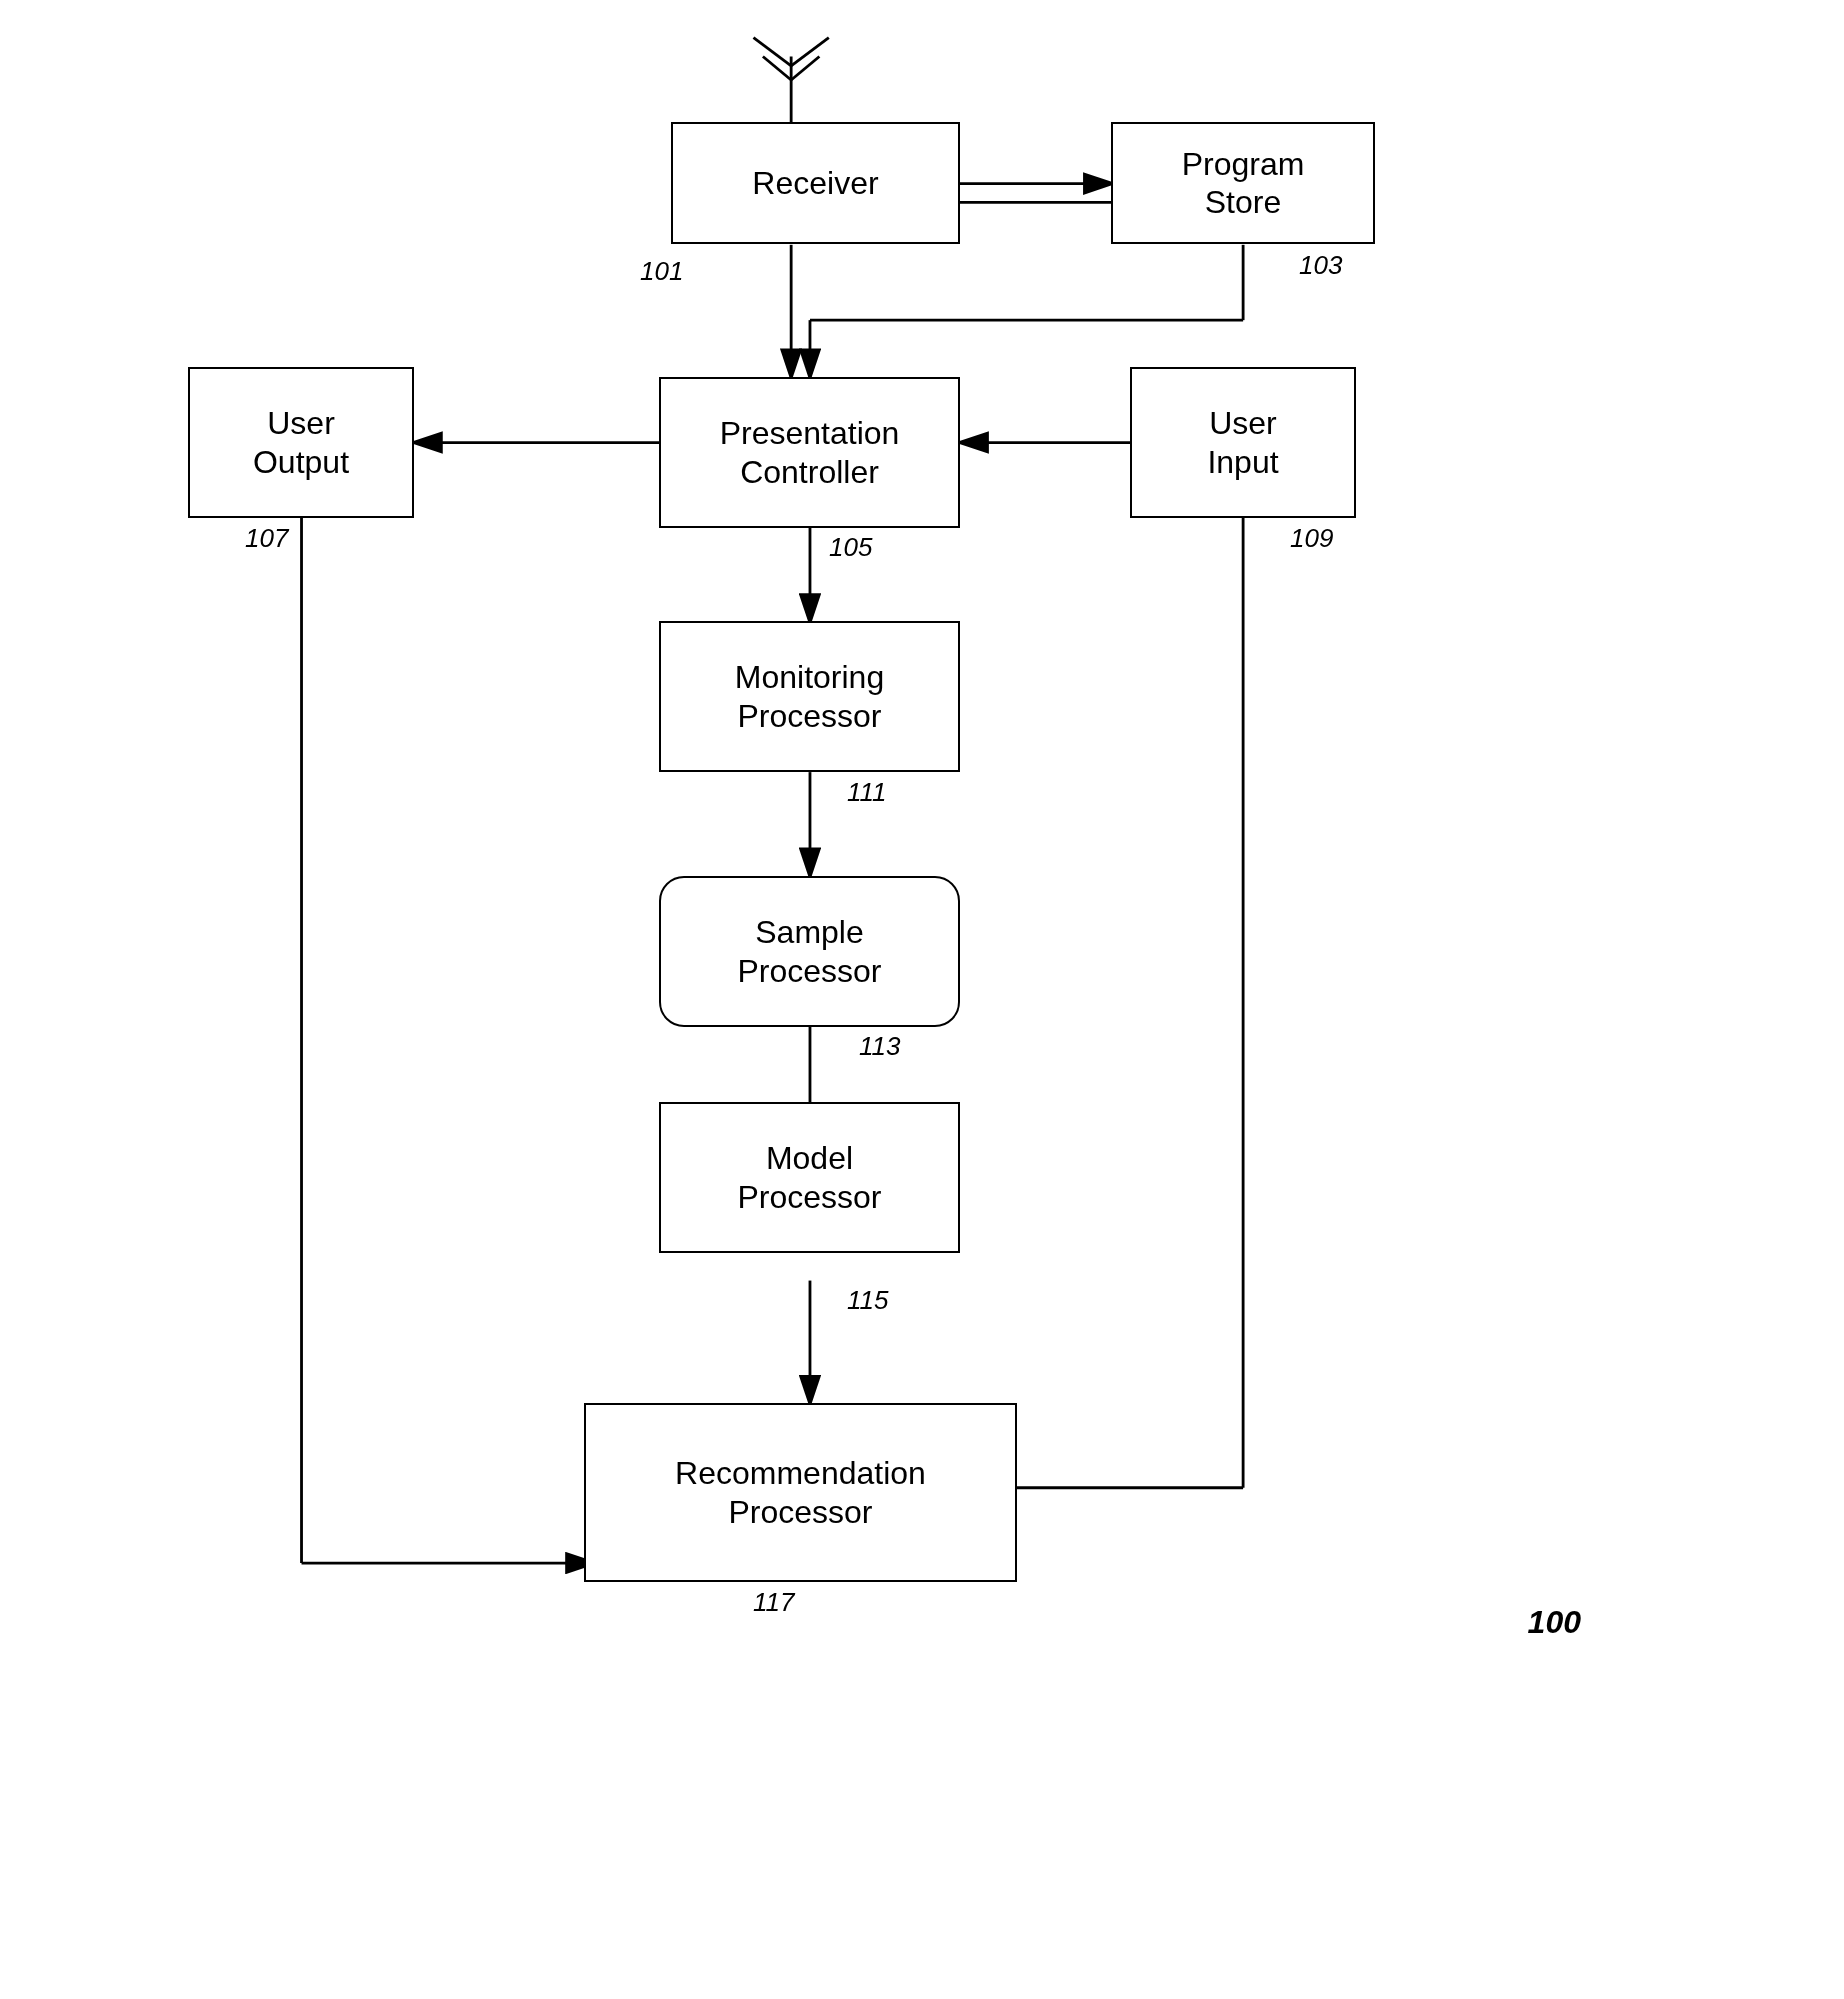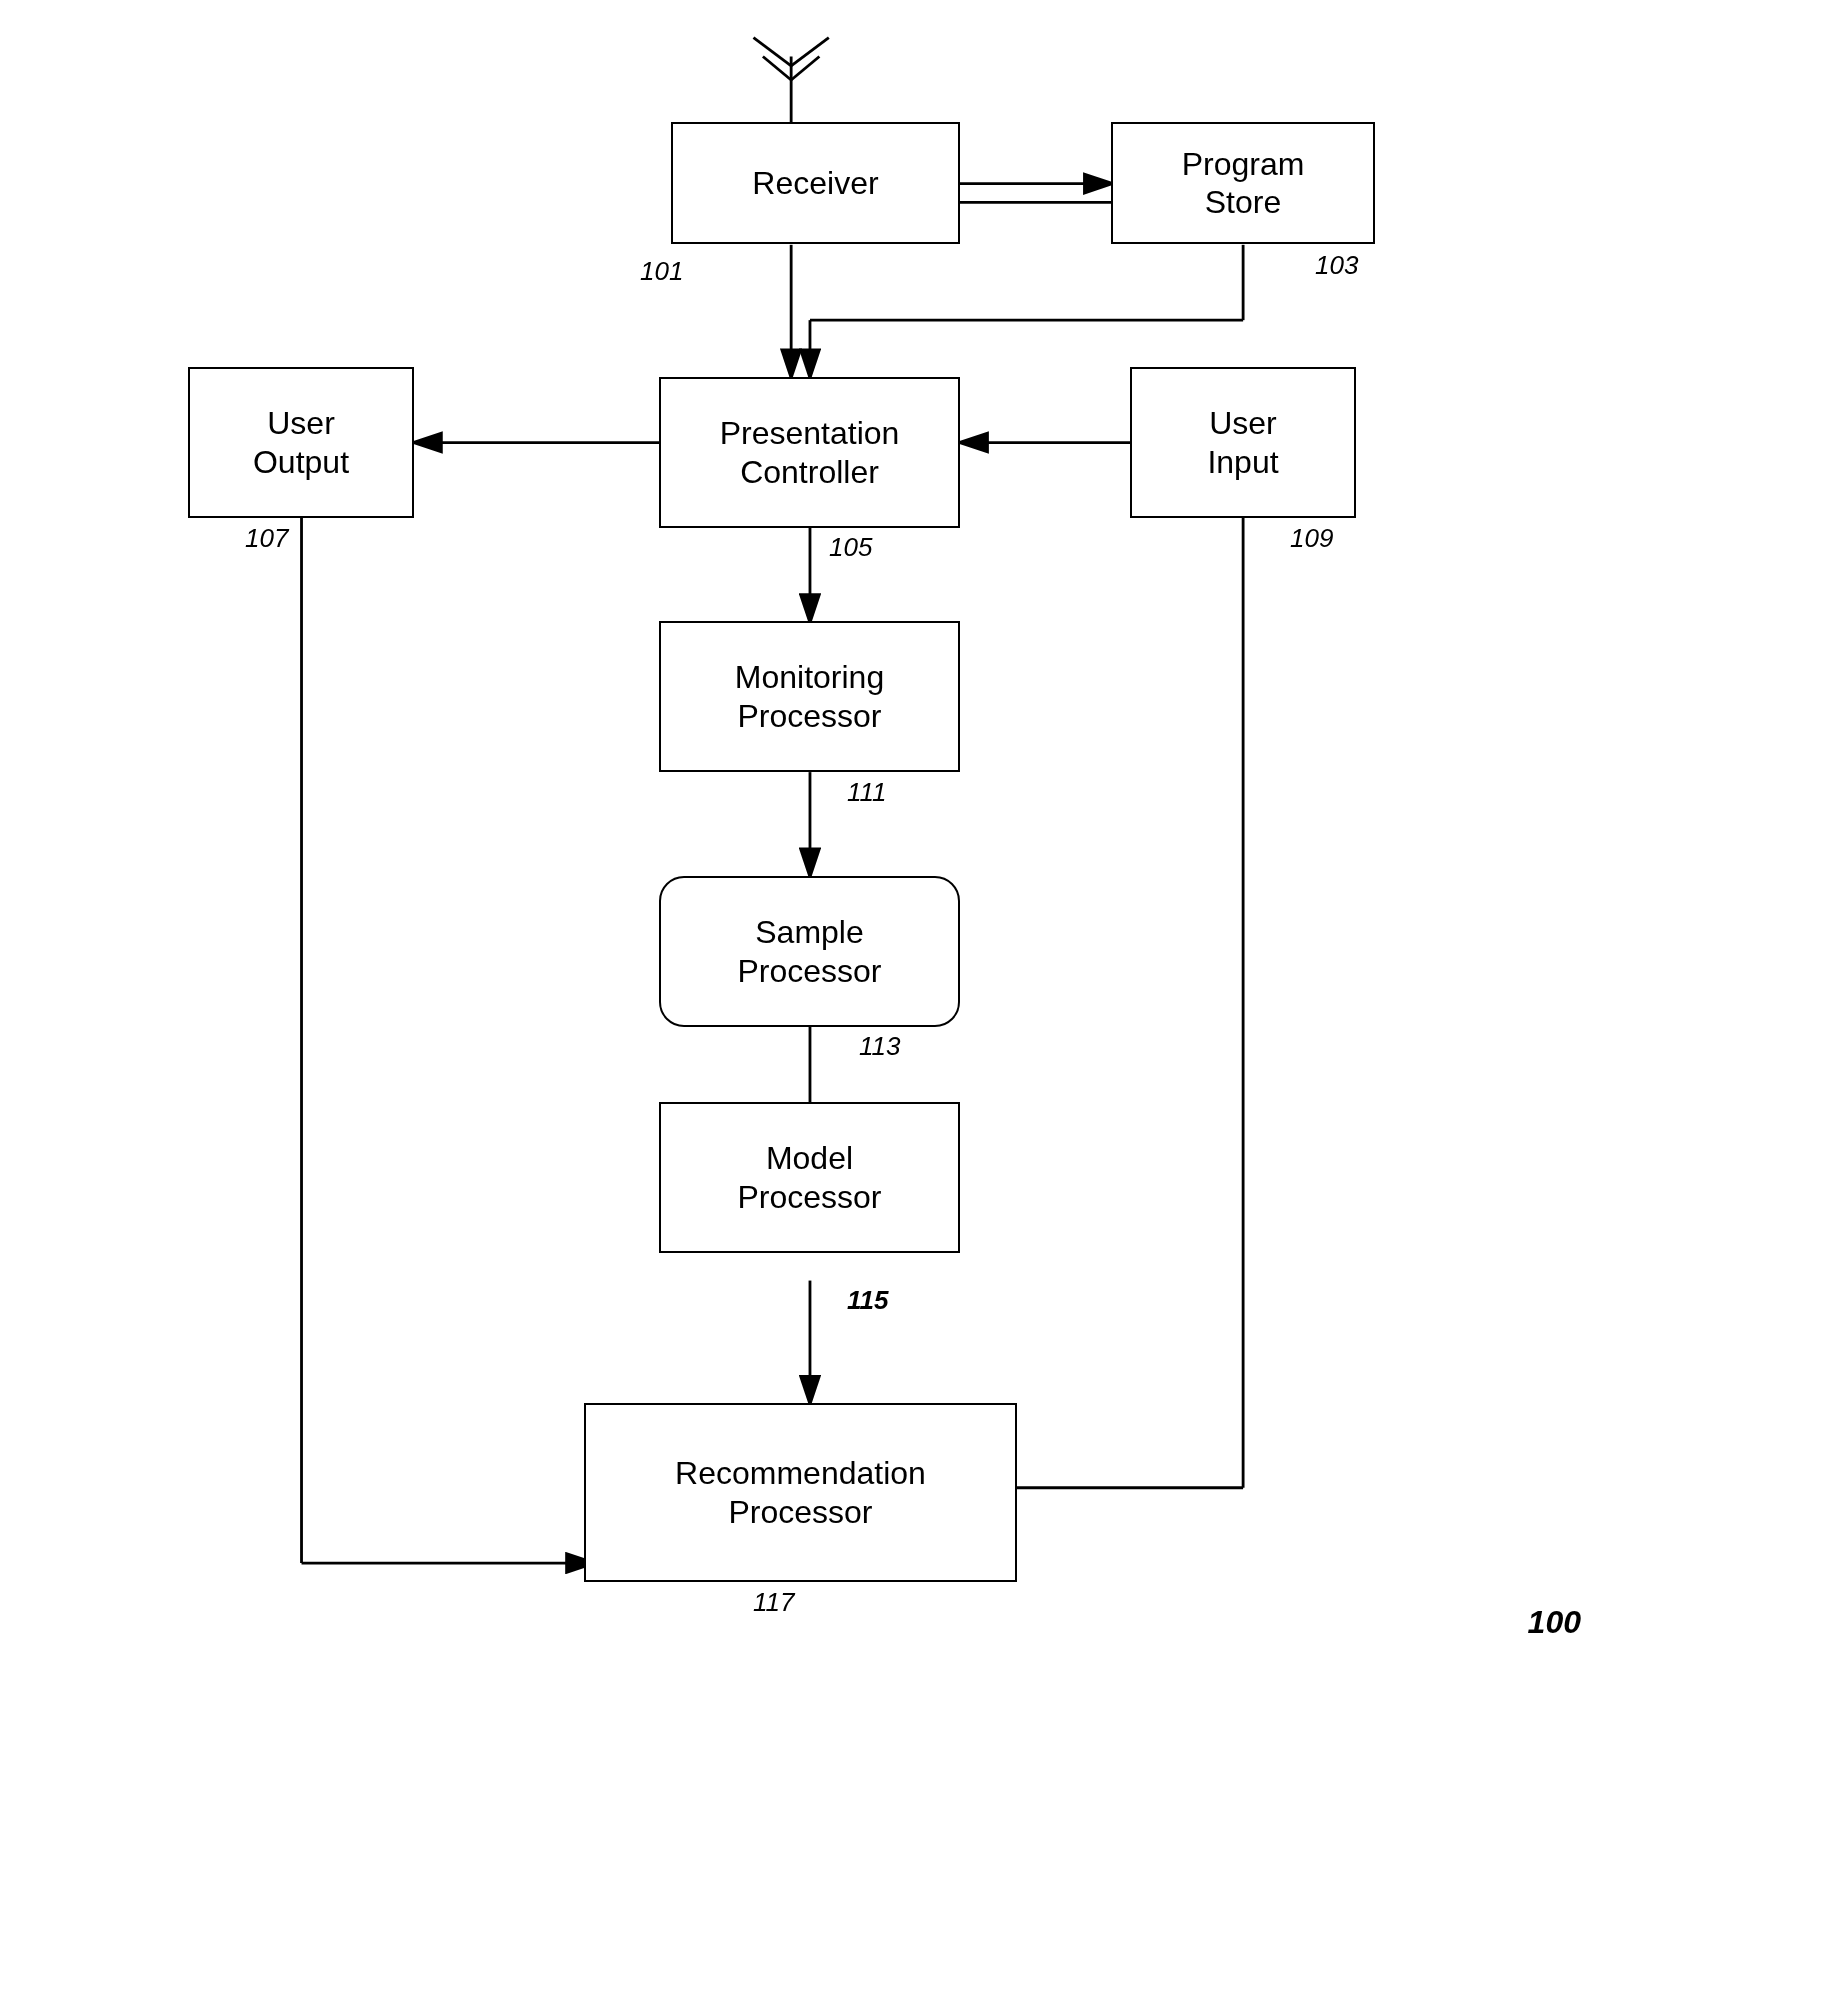--- a/index.html
+++ b/index.html
@@ -106,21 +106,21 @@
   <div class="block" style="left:659px; top:122px; width:289px; height:122px; font-size:32px;margin-left:12px;">
     <span>Receiver</span>
   </div>
   <div class="label" style="left:640px; top:256px;">
     <span>101</span>
   </div>
 
   <div class="block" style="left:1111px; top:122px; width:264px; height:122px; font-size:32px;">
     <span>Program<br>Store</span>
   </div>
-  <div class="label" style="left:1299px; top:250px;margin-left:16px;">
+  <div class="label" style="left:1299px; top:250px;">
     <span>103</span>
   </div>
 
   <div class="block" style="left:659px; top:377px; width:301px; height:151px; font-size:32px;">
     <span>Presentation<br>Controller</span>
   </div>
   <div class="label" style="left:829px; top:532px;">
     <span>105</span>
   </div>
 
@@ -148,21 +148,21 @@
   <div class="block" style="left:659px; top:876px; width:301px; height:151px; font-size:32px;border-radius:25px;">
     <span>Sample<br>Processor</span>
   </div>
   <div class="label" style="left:859px; top:1031px;">
     <span>113</span>
   </div>
 
   <div class="block" style="left:659px; top:1102px; width:301px; height:151px; font-size:32px;">
     <span>Model<br>Processor</span>
   </div>
-  <div class="label" style="left:847px; top:1285px;font-weight:bold;">
+  <div class="label" style="left:847px; top:1285px;">
     <span>115</span>
   </div>
 
   <div class="block" style="left:584px; top:1403px; width:433px; height:179px; font-size:32px;">
     <span>Recommendation<br>Processor</span>
   </div>
   <div class="label" style="left:753px; top:1587px;">
     <span>117</span>
   </div>
 

